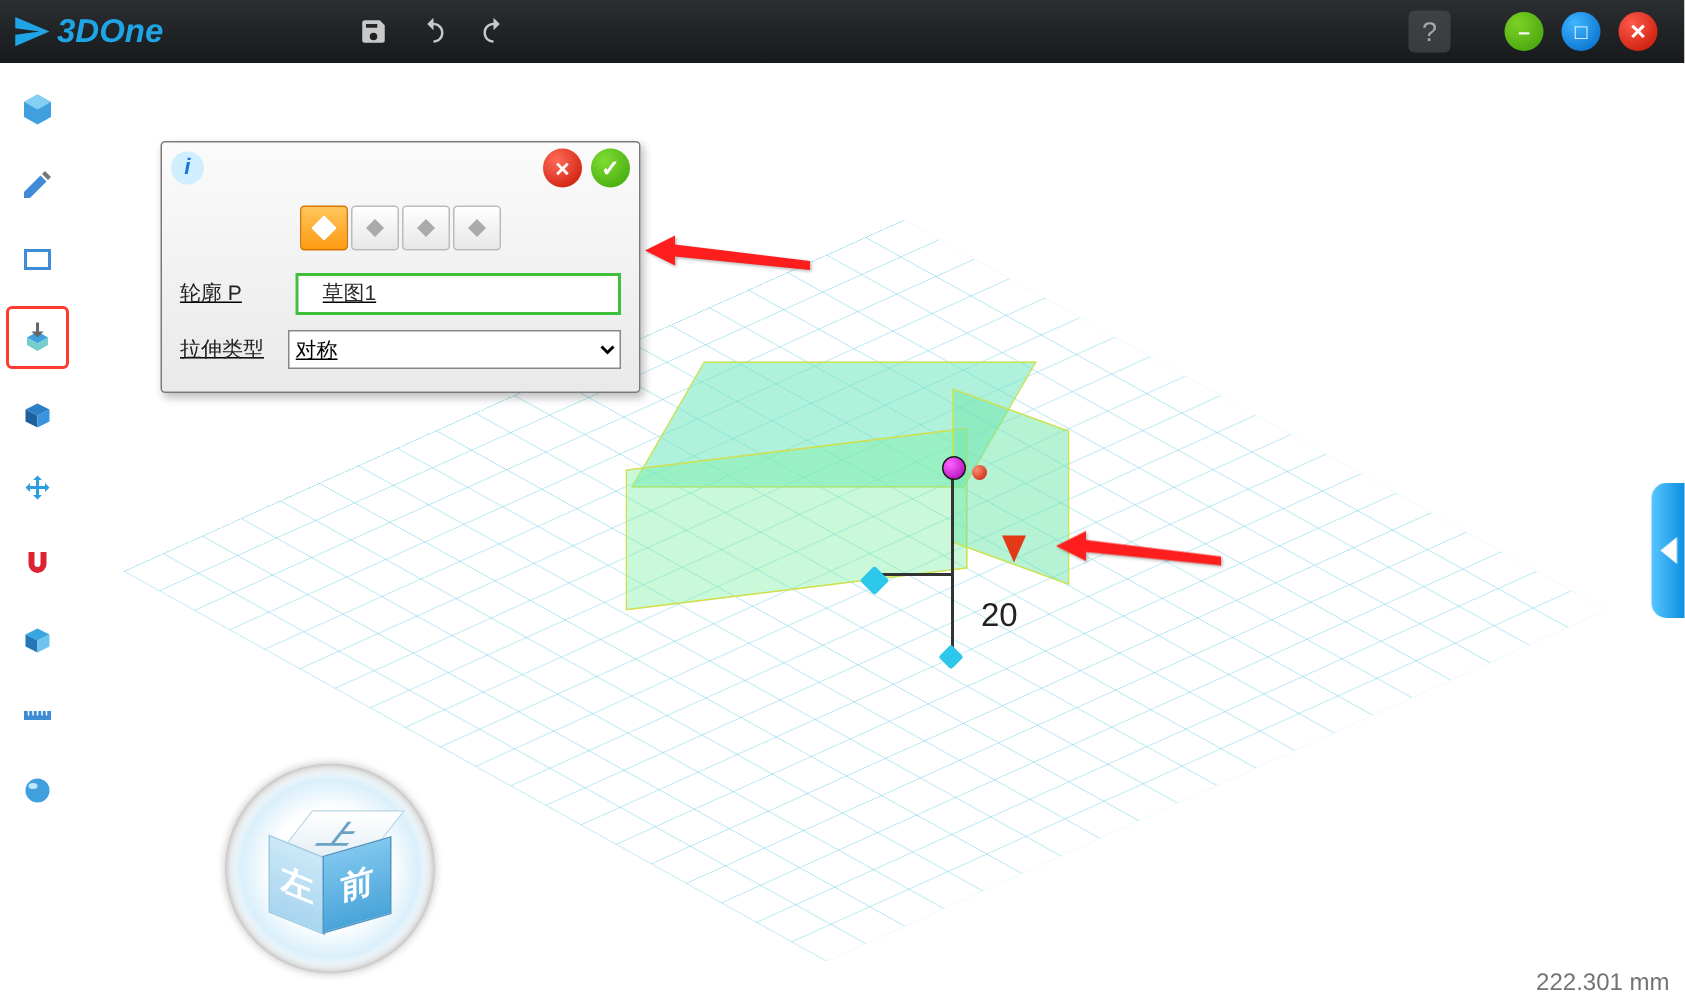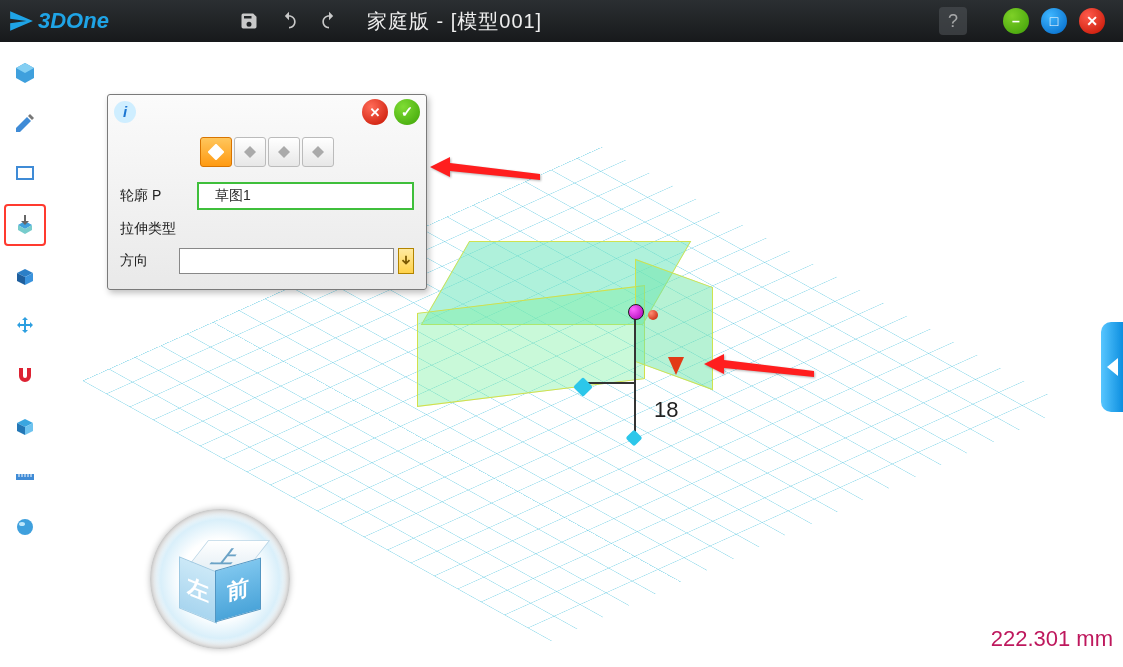--- a/index.html
+++ b/index.html
@@ -62,21 +62,21 @@
   .dspacer { flex:1; }
   .dclose,.dok { width:26px; height:26px; border-radius:50%; margin-left:6px; display:flex; align-items:center; justify-content:center; font-weight:bold; color:#fff; cursor:pointer; }
   .dclose { background:radial-gradient(circle at 35% 30%,#ff6b58,#c61200); }
   .dok    { background:radial-gradient(circle at 35% 30%,#7fdc34,#3da307); }
   .dclose::after{content:"✕"; font-size:13px;}
   .dok::after{content:"✓"; font-size:15px;}
   .tabs { display:flex; justify-content:center; padding:8px 0 10px; gap:2px;}
   .tab { width:30px; height:28px; border:1px solid #bbb; background:linear-gradient(#fff,#e7e7e7); border-radius:3px; display:flex; align-items:center; justify-content:center; cursor:pointer;}
   .tab.active { background:linear-gradient(#ffc65c,#ff9a12); border-color:#d87400; }
   .tab svg { width:16px; height:16px; }
-  .drow { display:flex; align-items:center; padding:5px 12px; }
+  .drow { display:flex; align-items:center; padding:5px 12px;text-decoration:underline; }
   .dl { width:72px; font-size:14px; color:#222; }
   .din { flex:1; height:24px; border:1px solid #888; background:#fff; font-size:14px; padding:0 16px;margin-left:22px; }
   .din.green { border:2px solid #3fbf3b; color:#2a2a2a;}
   .dsel { flex:1; height:26px; font-size:14px; border:1px solid #888; background:#fff;}
   .picker { width:24px; height:24px; margin-left:4px; border:1px solid #b28400; background:linear-gradient(#ffeaa0,#ffd24a); display:flex; align-items:center; justify-content:center; cursor:pointer;}
   .picker svg{width:14px;height:14px;fill:#7a5800;}
   .dlg-body{padding-bottom:10px;}
 
   .arrow { position:absolute; }
   .arrow svg { filter:drop-shadow(1px 1px 1px rgba(0,0,0,.3)); }
@@ -87,21 +87,21 @@
   .cface { position:absolute; display:flex; align-items:center; justify-content:center; font-size:22px; font-weight:bold; }
   .cftop { width:60px; height:40px; left:12px; top:-6px; background:linear-gradient(#fff,#e3eef4); transform:skewX(-38deg) scaleY(.8); color:#6aa2c6; border:1px solid #bcd6e6;}
   .cfleft { width:36px; height:50px; left:-4px; top:22px; background:linear-gradient(#cbe8f7,#a8d5ef); color:#fff; transform:skewY(22deg); border:1px solid #9ec9e2;}
   .cffront{ width:44px; height:50px; left:32px; top:22px; background:linear-gradient(#7ec6ee,#4aa4d9); color:#fff; transform:skewY(-16deg); border:1px solid #5296c2;}
 
   
   .bbar { position:absolute; left:380px; bottom:8px; display:flex; align-items:center; gap:28px;}
   .bico { width:26px; height:26px; display:flex; align-items:center; justify-content:center; cursor:pointer; }
   .bico svg { width:22px; height:22px; fill:#4a9fc9; }
   .bsel { width:130px; height:22px; font-size:13px; border:1px solid #888;}
-  .status { position:absolute; right:10px; bottom:15px; font-size:22px; color:#be185d; }
+  .status { position:absolute; right:10px; bottom:2px; font-size:16px; color:#737373; }
 
   .side-tab { position:absolute; right:0; top:280px; width:22px; height:90px; background:linear-gradient(90deg,#58c6ff,#0d8fe0); border-radius:10px 0 0 10px; display:flex; align-items:center; justify-content:center; cursor:pointer;}
   .side-tab::after{ content:""; width:0;height:0;border-top:9px solid transparent;border-bottom:9px solid transparent;border-right:11px solid #fff;}
 
   select,input{font-family:inherit;}
 </style>
 </head>
 <body>
 
 <div class="titlebar">
@@ -120,21 +120,20 @@
   <div class="tb-btn">
     <svg width="20" height="20" viewBox="0 0 24 24">
         <path d="M12 5V1L7 6l5 5V7c3 0 6 2 6 6s-3 6-6 6v2c4 0 8-3 8-8s-4-8-8-8z"></path>
       </svg>
   </div>
   <div class="tb-btn">
     <svg width="20" height="20" viewBox="0 0 24 24">
         <path d="M12 5V1l5 5-5 5V7c-3 0-6 2-6 6s3 6 6 6v2c-4 0-8-3-8-8s4-8 8-8z"></path>
       </svg>
   </div>
-  <span class="title-text">家庭版 - [模型001]</span>
   <div class="help">?</div>
   <div class="wctl">
     <div class="wmin"></div>
     <div class="wmax"></div>
     <div class="wclose"></div>
   </div>
 </div>
 
 <div class="workspace">
 
@@ -210,21 +209,21 @@
       <div class="face f-top"></div>
       <div class="face f-front"></div>
       <div class="face f-side"></div>
     </div>
     <div class="axis"></div>
     <div class="gizmo-ball gizmo-top"></div>
     <div class="gizmo-ball2"></div>
     <div class="gizmo-cone"></div>
     <div class="gizmo-h"></div>
     <div class="gizmo-b"></div>
-    <div class="dim">18</div>
+    <div class="dim">20</div>
 
     <div class="arrow" style="left:380px; top:110px;">
       <svg width="110" height="40">
           <polygon points="0,15 20,5 20,11 110,22 110,28 20,19 20,25" fill="#ff1e1e"></polygon>
         </svg>
     </div>
     <div class="arrow" style="left:654px; top:307px;">
       <svg width="110" height="40">
           <polygon points="0,15 20,5 20,11 110,22 110,28 20,19 20,25" fill="#ff1e1e"></polygon>
         </svg>
@@ -259,29 +258,21 @@
             </svg>
           </div>
       </div>
       <div class="dlg-body">
         <div class="drow">
           <div class="dl">轮廓 P</div>
           <input class="din green" value="草图1" style="">
         </div>
         <div class="drow">
           <div class="dl">拉伸类型</div>
-        </div>
-        <div class="drow">
-          <div class="dl">方向</div>
-          <input class="din" value="" style="">
-          <div class="picker">
-              <svg viewBox="0 0 16 16">
-                <path d="M8 2v8M4 7l4 4 4-4" stroke="#7a5800" stroke-width="2" fill="none"></path>
-              </svg>
-            </div>
+          <select class="dsel"><option>对称</option></select>
         </div>
       </div>
     </div>
 
     <div class="navcube">
       <div class="cube">
         <div class="cface cftop">上</div>
         <div class="cface cfleft">左</div>
         <div class="cface cffront">前</div>
       </div>

